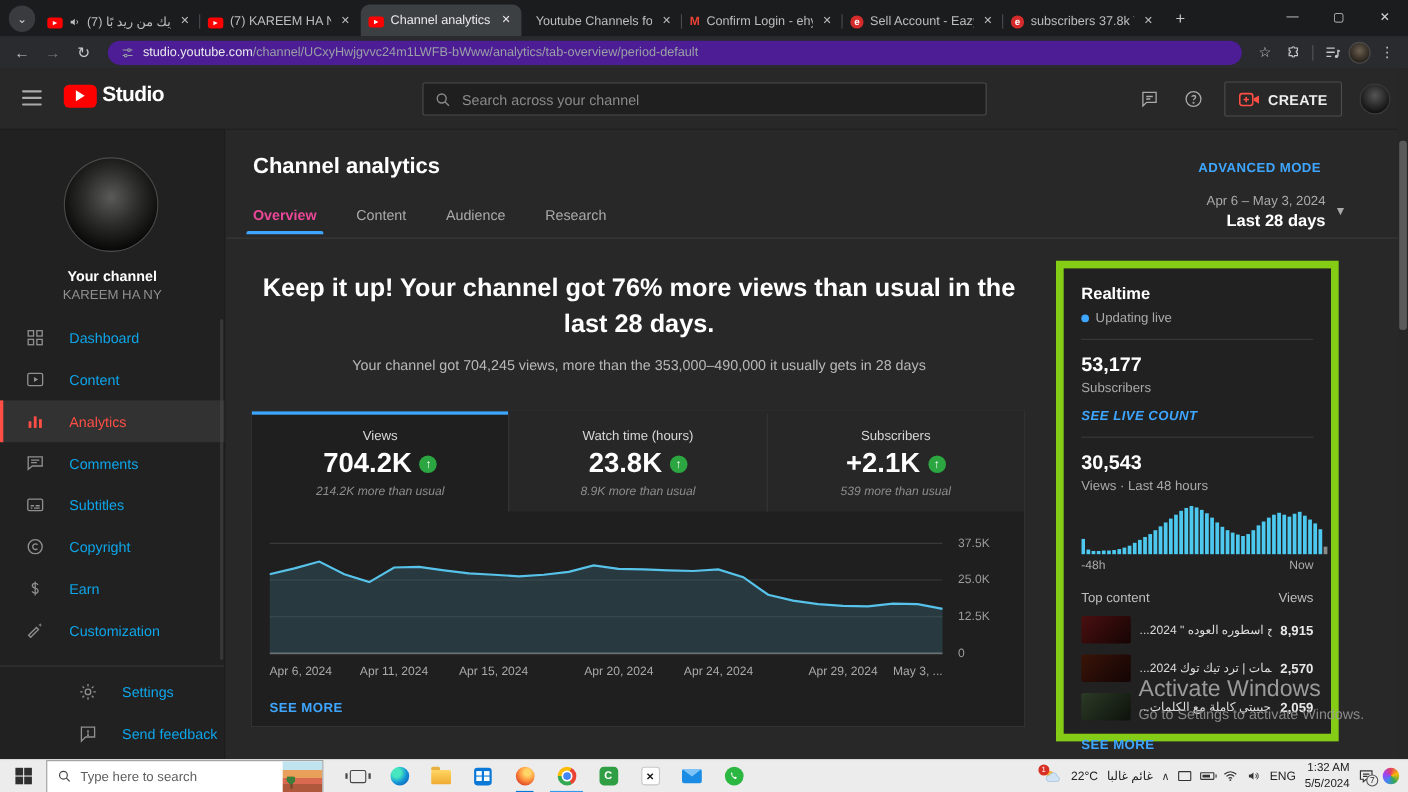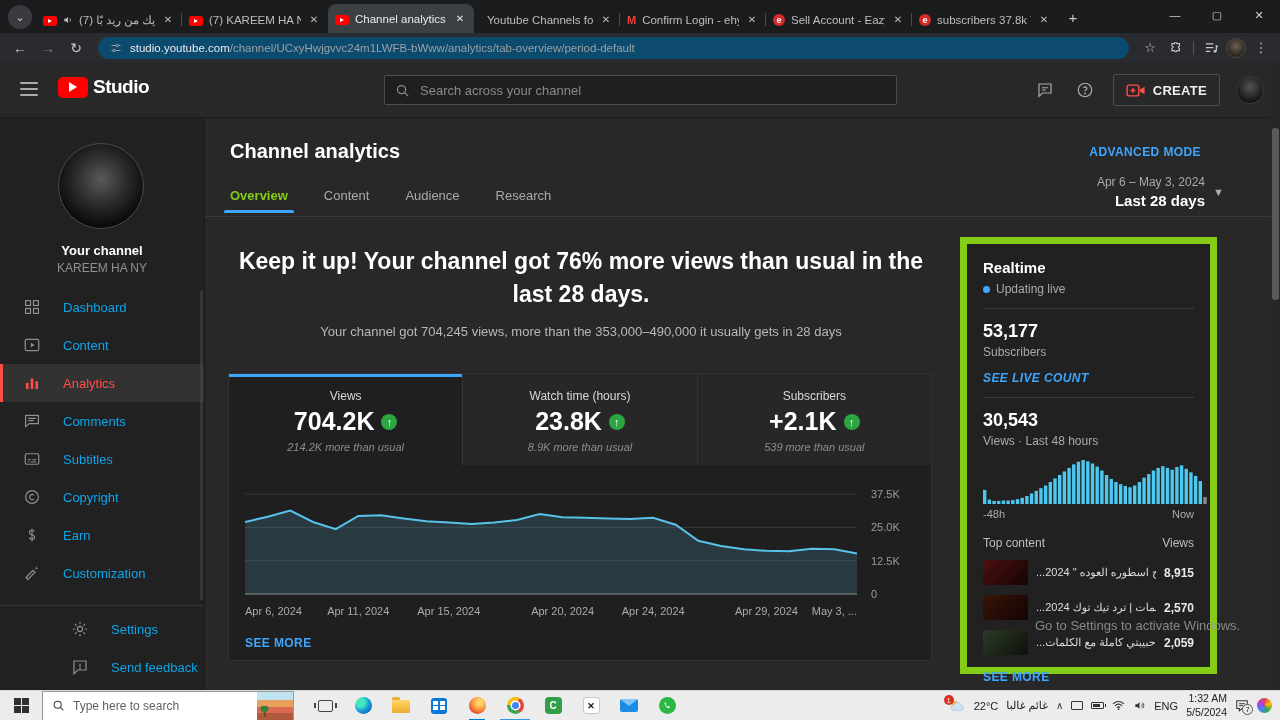--- a/index.html
+++ b/index.html
@@ -22,21 +22,21 @@
   .fav-generic { width:12px; height:12px; border-radius:50%; background:radial-gradient(circle at 35% 35%, #8a93a5, #3c4250 70%); flex:0 0 auto; }
   .t-audio { display:inline-flex; flex:0 0 auto; }
   .newtab { width:26px; height:26px; margin:0 0 3px 2px; color:#c6c7c9; font-size:15px; display:flex; align-items:center; justify-content:center; }
   .wincontrols { margin-left:auto; display:flex; align-self:flex-start; height:30px; }
   .winbtn { width:42px; height:30px; color:#cfd0d2; font-size:11px; display:flex; align-items:center; justify-content:center; }
 
   
   .toolbar { position:absolute; top:33px; left:0; right:0; height:29px; background:#2a2b2e; display:flex; align-items:center; padding:0 8px; gap:4px; }
   .navbtn { width:24px; height:24px; color:#c6c8ca; font-size:14px; display:flex; align-items:center; justify-content:center; }
   .navbtn.dim { color:#77797c; }
-  .addressbar { flex:1; height:22px; margin:0 6px; background:#0c4a6e; border-radius:11px; display:flex; align-items:center; padding:0 11px; gap:7px; font-size:11.5px; overflow:hidden; white-space:nowrap; }
+  .addressbar { flex:1; height:22px; margin:0 6px; background:#4c1d95; border-radius:11px; display:flex; align-items:center; padding:0 11px; gap:7px; font-size:11.5px; overflow:hidden; white-space:nowrap; }
   .url-host { color:#e8eaed; }
   .url-path { color:#9aa0a6; }
   .tool-ic { color:#c6c8ca; font-size:13px; display:flex; align-items:center; justify-content:center; width:22px; height:22px; }
   .tool-sep { width:1px; height:14px; background:#55575a; margin:0 2px; }
   .tool-avatar { width:20px; height:20px; border-radius:50%; background:radial-gradient(circle at 50% 40%, #6b5f50, #2a241d 70%); border:1px solid #4a4a4a; }
 
   
   .studio-header { position:absolute; top:62px; left:0; right:0; height:56px; background:#282828; border-bottom:1px solid #1e1e1e; }
   .hamburger { position:absolute; left:20px; top:20px; width:18px; height:14px; display:flex; flex-direction:column; justify-content:space-between; }
   .hamburger span { height:2px; background:#aaa; border-radius:1px; }
@@ -71,21 +71,21 @@
   .main { position:absolute; left:205px; right:0; top:118px; bottom:30px; background:#282828; overflow:hidden; }
   .page-title { position:absolute; left:25px; top:22px; color:#fff; font-size:20px; font-weight:bold; }
   .advanced-mode { position:absolute; right:79px; top:27px; color:#3ea6ff; font-size:12px; font-weight:bold; letter-spacing:.4px; }
   .daterange { position:absolute; right:75px; top:57px; text-align:right; }
   .daterange .dr1 { color:#aaa; font-size:12px; }
   .daterange .dr2 { color:#fff; font-size:15px; font-weight:bold; margin-top:3px; }
   .dr-chev { position:absolute; right:56px; top:68px; color:#aaa; font-size:11px; }
   .tabs-underline { position:absolute; left:0; right:0; top:98px; height:1px; background:#3a3a3a; }
   .page-tabs { position:absolute; left:25px; top:70px; display:flex; gap:36px; }
   .ptab { font-size:13px; color:#aaa; padding-bottom:10px; position:relative; }
-  .ptab.active { color:#84cc16; font-weight:bold; }
+  .ptab.active { color:#ec4899; font-weight:bold; }
   .ptab.active::after { content:""; position:absolute; left:-6px; right:-6px; bottom:0; height:3px; background:#3ea6ff; border-radius:2px 2px 0 0; }
 
   .scroll { position:absolute; left:0; right:0; top:99px; bottom:0; }
   .headline { position:absolute; left:25px; width:702px; top:28px; text-align:center; color:#fff; font-size:23px; font-weight:bold; line-height:33px; }
   .subheadline { position:absolute; left:25px; width:702px; top:107px; text-align:center; color:#b8b8b8; font-size:13px; }
 
   .summary-card { position:absolute; left:23px; top:156px; width:704px; height:288px; background:#1f1f1f; border:1px solid #333; }
   .metric-row { display:flex; height:91px; }
   .metric { flex:1; border-top:3px solid transparent; background:#272727; border-left:1px solid #363636; display:flex; flex-direction:column; align-items:center; justify-content:center; }
   .metric:first-child { border-left:none; }
@@ -580,20 +580,21 @@
             <div class="rt-row">
               <span class="rt-thumb" style="background: linear-gradient(135deg, rgb(44, 58, 38), rgb(13, 18, 11));"></span>
               <span class="rt-rowtitle">...ي ان اغني حبيبتي كاملة مع الكلمات</span>
               <span class="rt-views">2,059</span>
             </div>
           </div>
         <div class="see-more rt-seemore">SEE MORE</div>
       </div>
 
       <div class="watermark">
+        <div class="wm1">Activate Windows</div>
         <div class="wm2">Go to Settings to activate Windows.</div>
       </div>
     </div>
   </div>
 
   <div class="page-scrollbar">
       <div class="thumb"></div>
     </div>
 
   <div class="taskbar">

